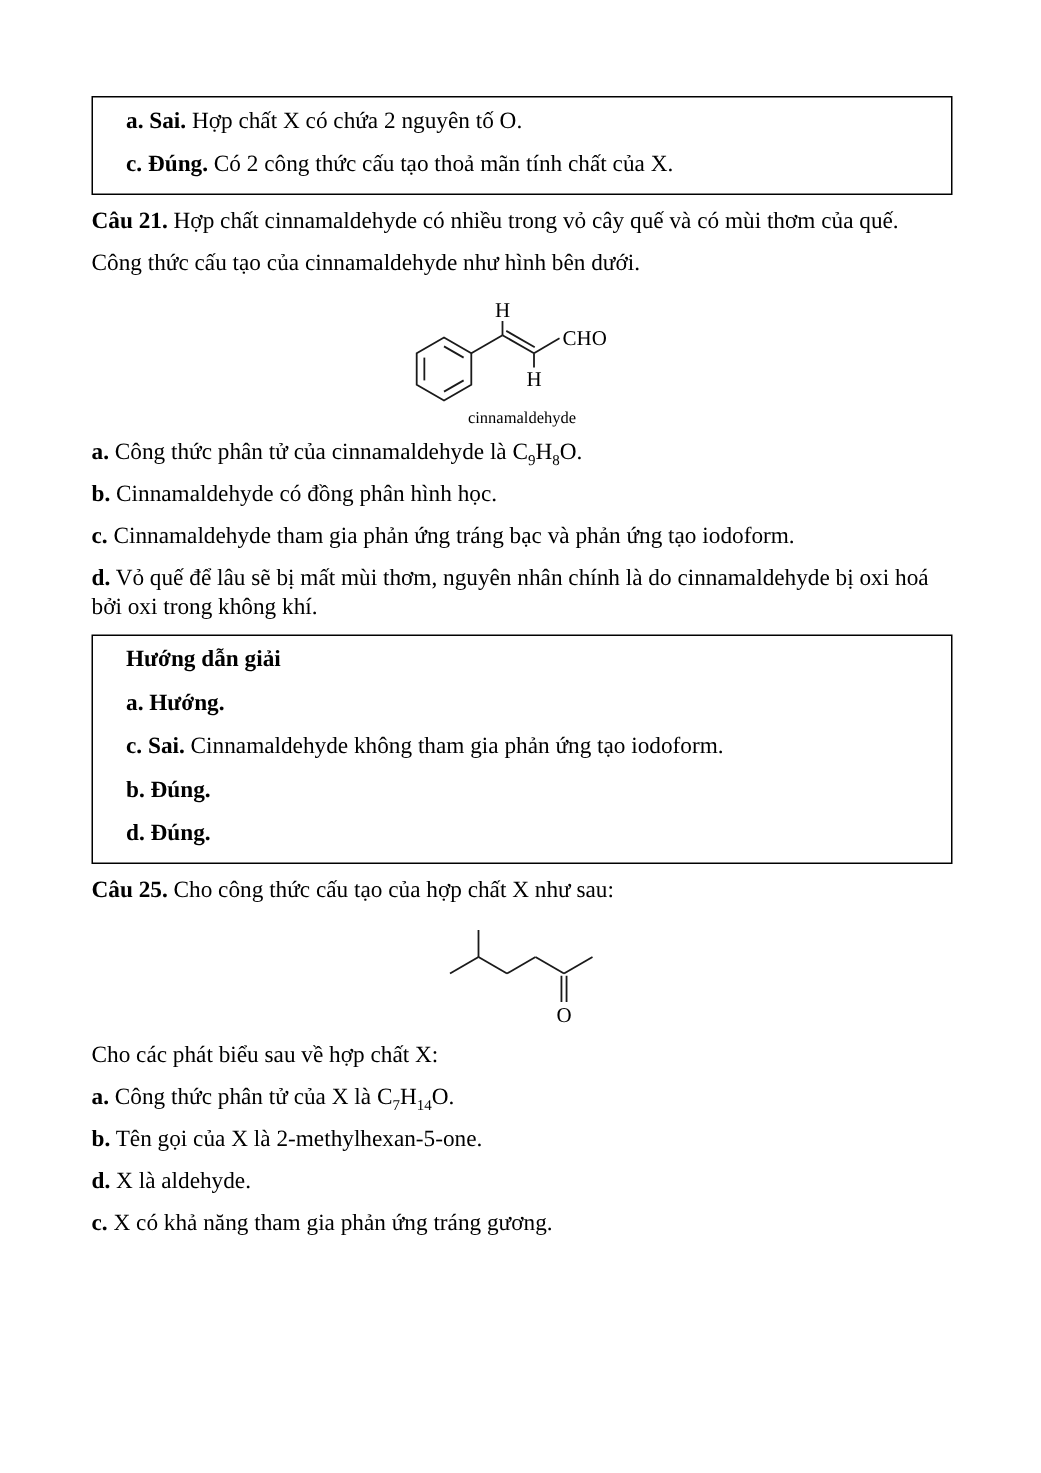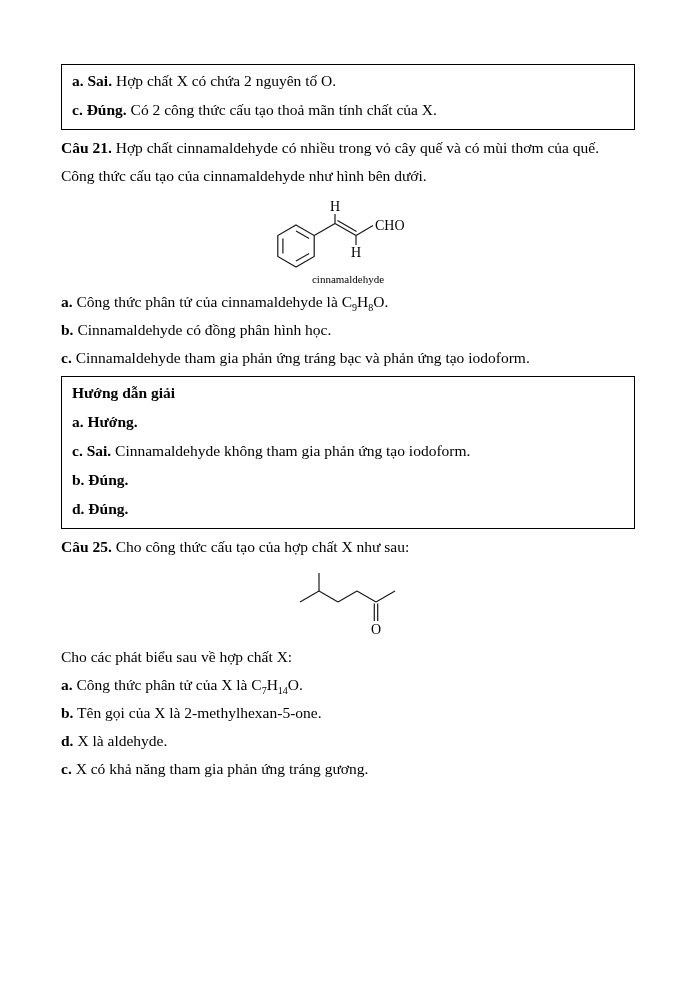--- a/index.html
+++ b/index.html
@@ -9,21 +9,21 @@
     background: #ffffff; color: #000;
     font-family: "Liberation Serif", serif;
     font-size: 15.5px;
     overflow: hidden;
   }
   .page { padding: 64px 59px 0 61px; }
   p { margin: 0 0 9px; line-height: 19px; }
   b { font-weight: bold; }
   .answer-box {
     border: 1px solid #000;
-    padding: 6px 10px 0;
+    padding: 6px 22px 0;
     margin: 0 0 8px;
   }
   .answer-box p { margin: 0 0 10px; }
   .fig { text-align: center; margin: 2px 0 4px; }
   .fig .caption { font-size: 11px; line-height: 18px; }
   sub { font-size: 10px; line-height: 0; }
   svg { display: inline-block; vertical-align: middle; }
   svg text { font-family: "Liberation Serif", serif; font-size: 14px; fill: #000; }
   .struct line, .struct polygon { stroke: #1a1a1a; stroke-width: 1.2; fill: none; }
 </style>
@@ -61,20 +61,21 @@
       <text x="71" y="17" text-anchor="middle">H</text>
       <text x="92" y="63" text-anchor="middle">H</text>
       <text x="111" y="36">CHO</text>
     </svg>
     <div class="caption">cinnamaldehyde</div>
   </div>
 
   <p><b>a.</b><span> Công thức phân tử của cinnamaldehyde là </span><span class="formula"><span>C</span><sub>9</sub><span>H</span><sub>8</sub><span>O</span></span><span>.</span></p>
   <p><b>b.</b><span> Cinnamaldehyde có đồng phân hình học.</span></p>
   <p><b>c.</b><span> Cinnamaldehyde tham gia phản ứng tráng bạc và phản ứng tạo iodoform.</span></p>
+  <p><b>d.</b><span> Vỏ quế để lâu sẽ bị mất mùi thơm, nguyên nhân chính là do cinnamaldehyde bị oxi hoá bởi oxi trong không khí.</span></p>
 
   <div class="answer-box">
     <p><b>Hướng dẫn giải</b></p>
     <p><b>a. Hướng.</b><span></span></p>
     <p><b>c. Sai.</b><span> Cinnamaldehyde không tham gia phản ứng tạo iodoform.</span></p>
     <p><b>b. Đúng.</b><span></span></p>
     <p><b>d. Đúng.</b><span></span></p>
   </div>
 
   <p><b>Câu 25.</b><span> Cho công thức cấu tạo của hợp chất X như sau:</span></p>

